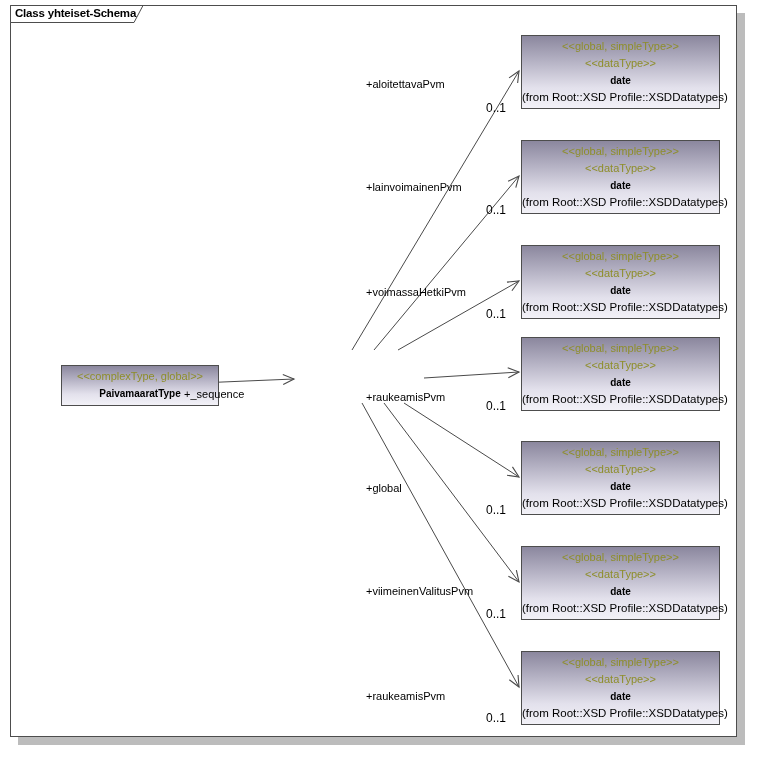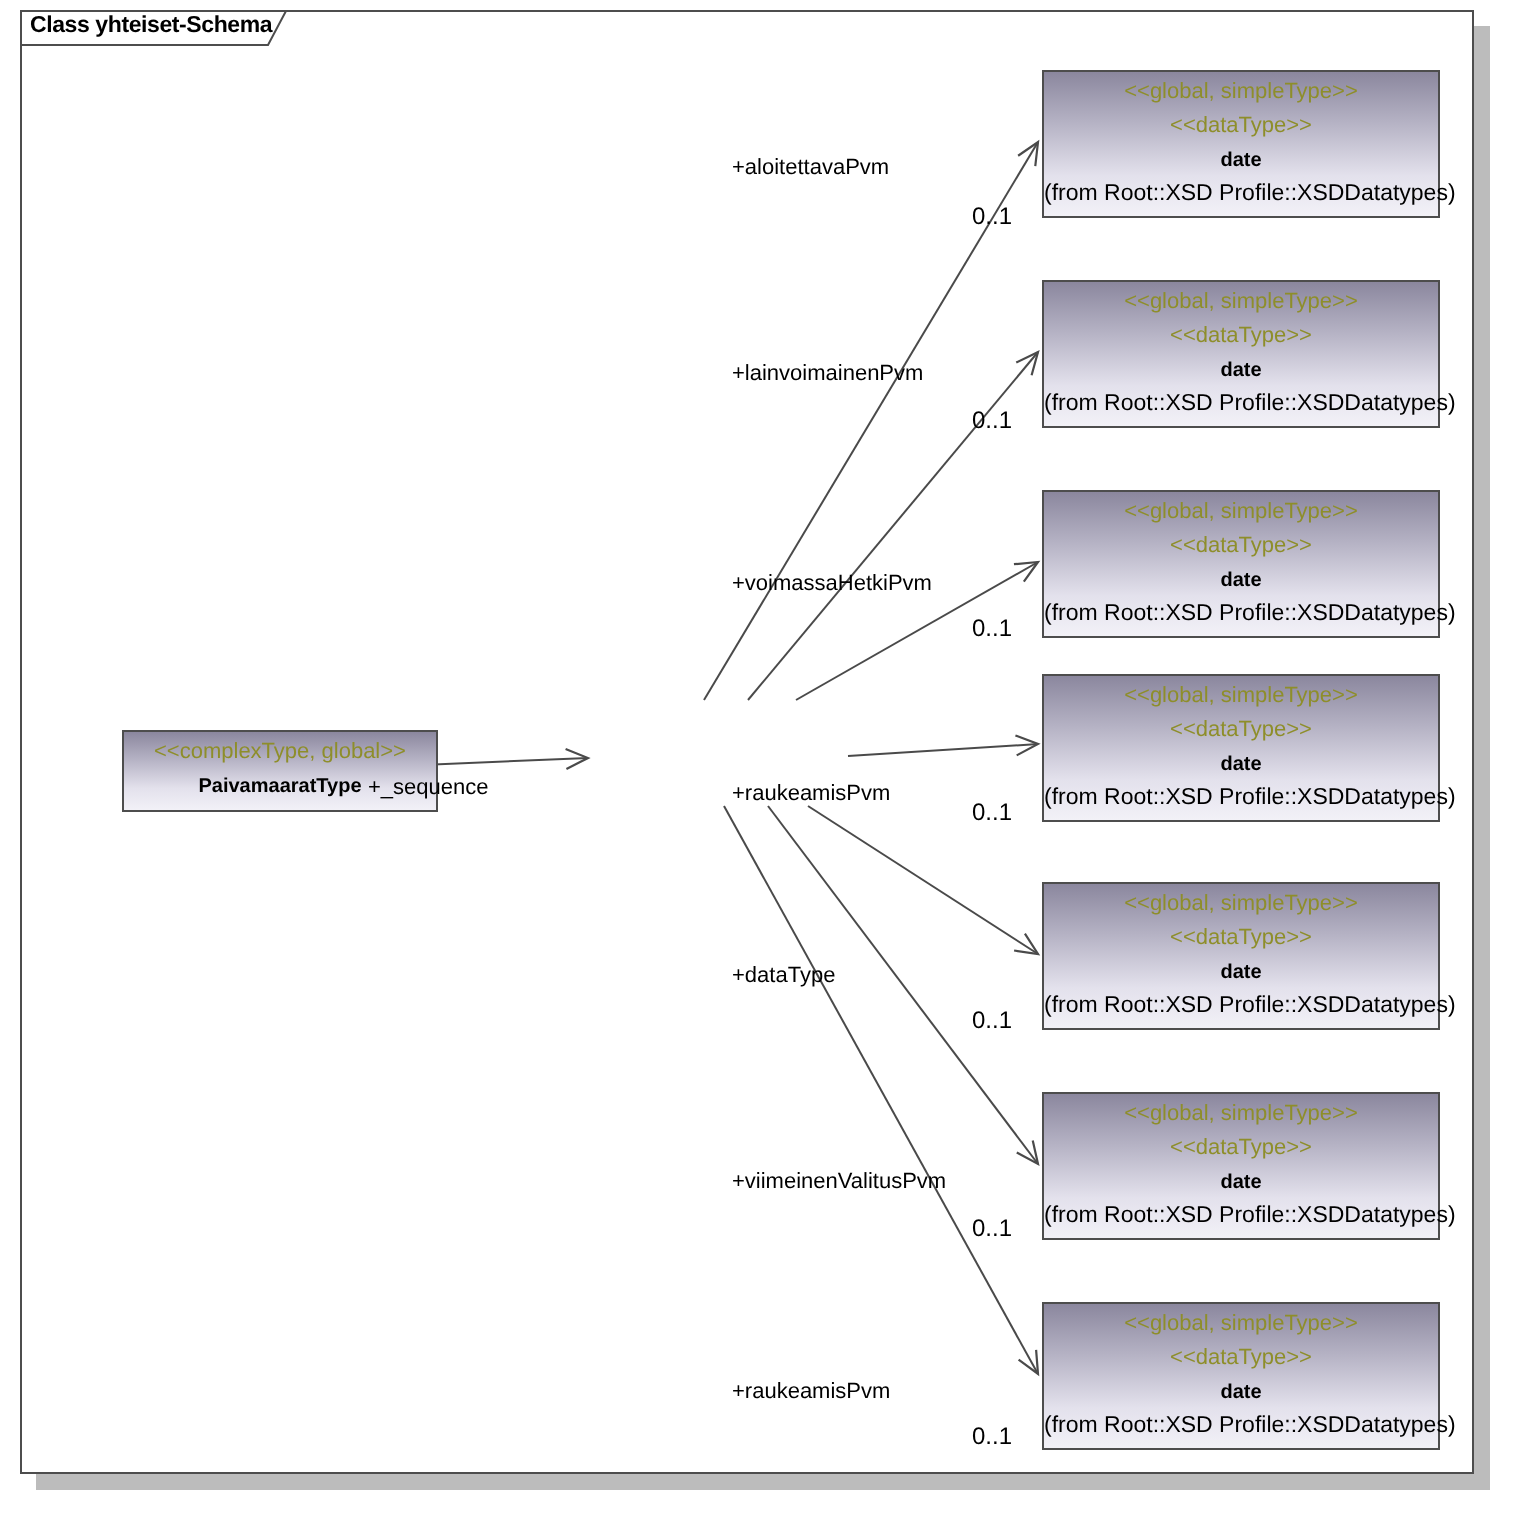--- a/index.html
+++ b/index.html
@@ -108,21 +108,21 @@
 
   <div class="edge-label" style="left:366px;top:181px">+lainvoimainenPvm</div>
   <div class="mult-label" style="left:476px;top:203px">0..1</div>
 
   <div class="edge-label" style="left:366px;top:286px">+voimassaHetkiPvm</div>
   <div class="mult-label" style="left:476px;top:307px">0..1</div>
 
   <div class="edge-label" style="left:366px;top:391px">+raukeamisPvm</div>
   <div class="mult-label" style="left:476px;top:399px">0..1</div>
 
-  <div class="edge-label" style="left:366px;top:482px">+dataType</div>
+  <div class="edge-label" style="left:366px;top:482px">+global</div>
   <div class="mult-label" style="left:476px;top:503px">0..1</div>
 
   <div class="edge-label" style="left:366px;top:585px">+viimeinenValitusPvm</div>
   <div class="mult-label" style="left:476px;top:607px">0..1</div>
 
   <div class="edge-label" style="left:366px;top:690px">+raukeamisPvm</div>
   <div class="mult-label" style="left:476px;top:711px">0..1</div>
 
 </div>
 

